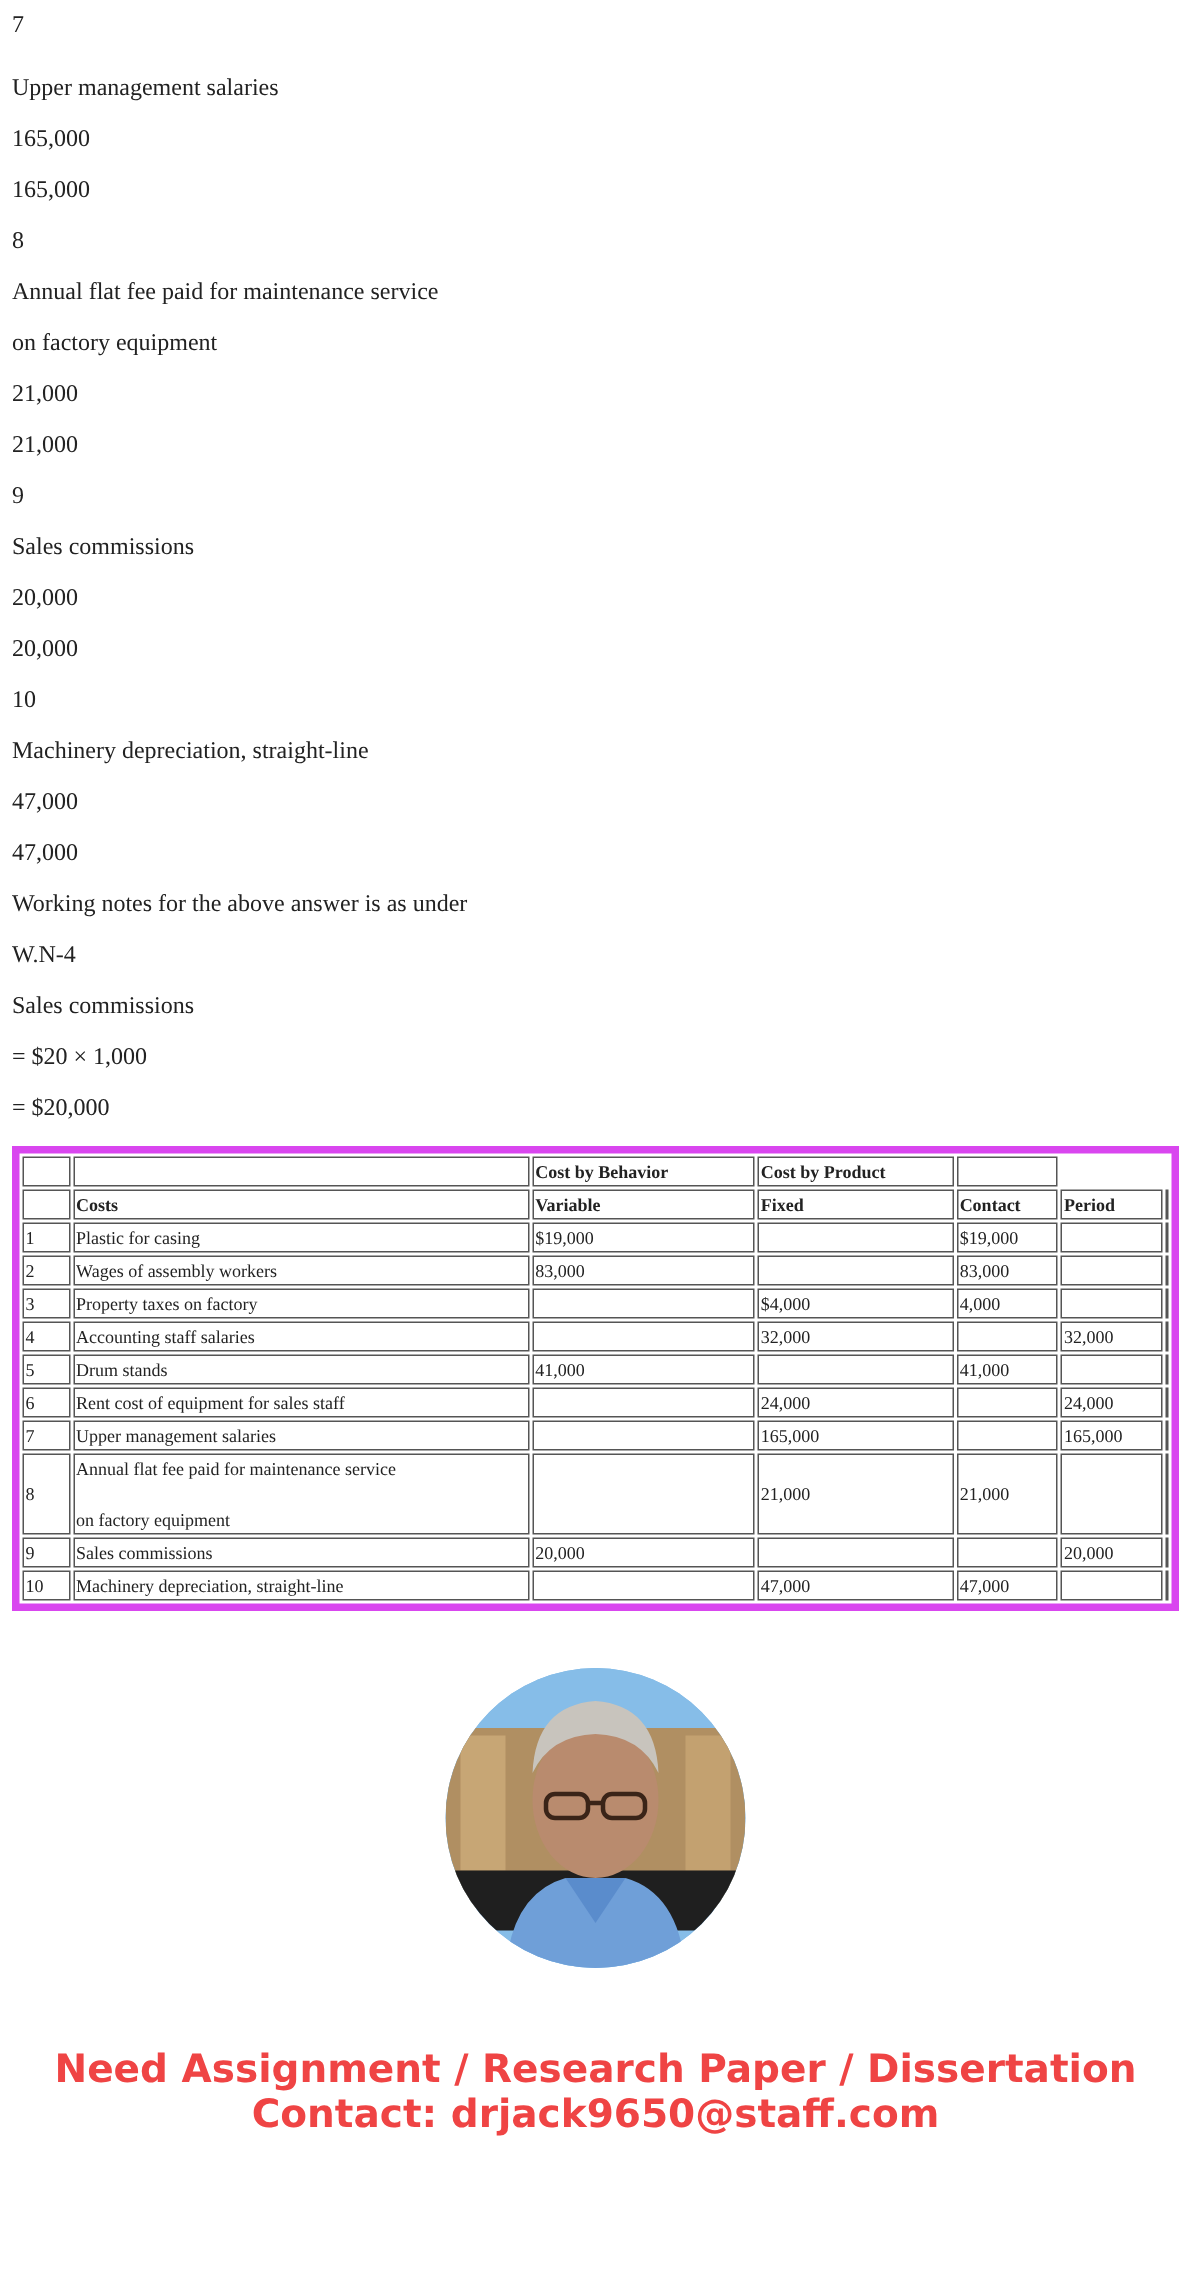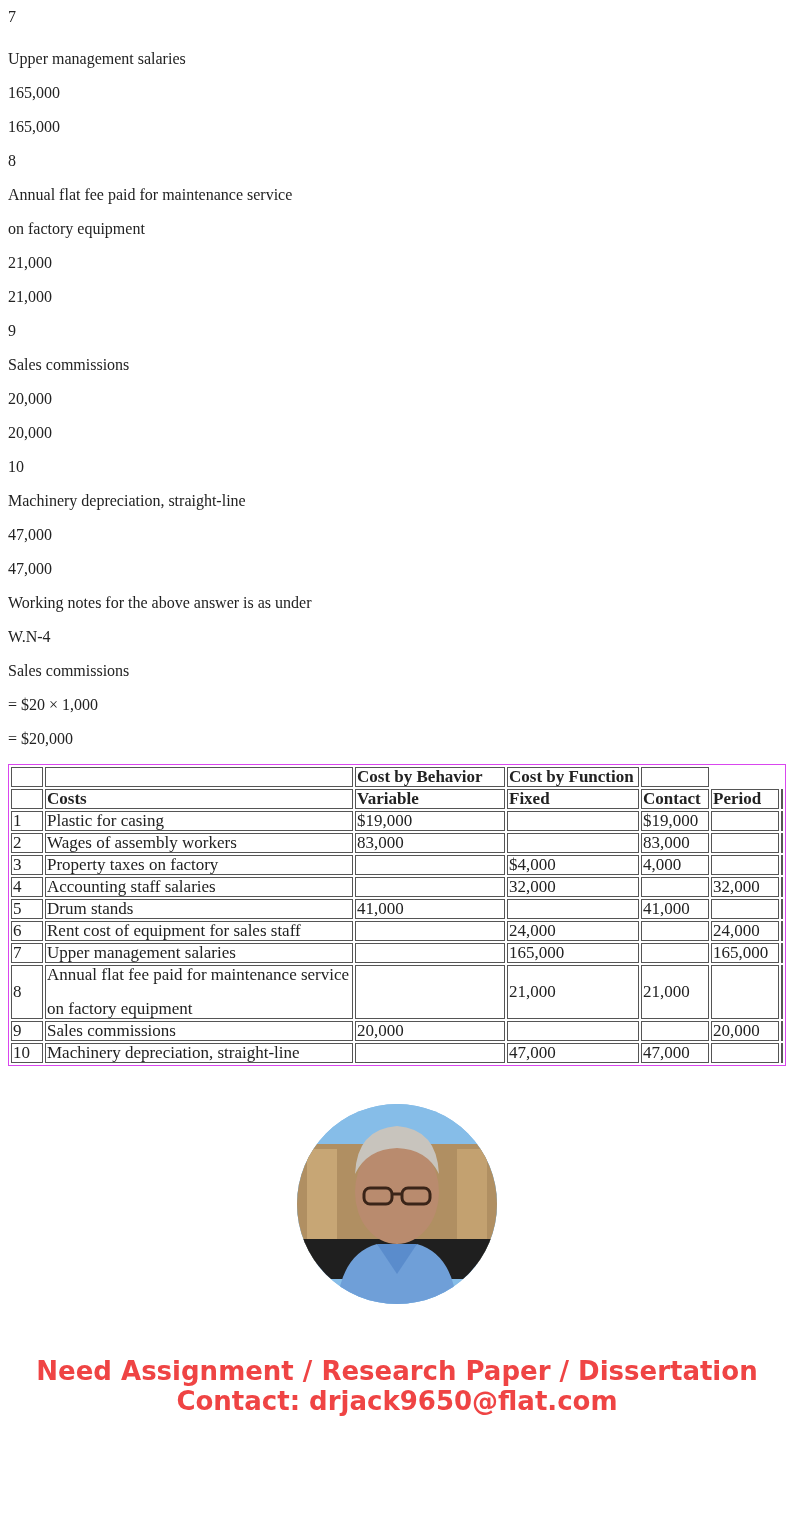--- a/index.html
+++ b/index.html
@@ -13,26 +13,26 @@
   .line {
     margin: 0;
     height: 34px;
     line-height: 18px;
     padding-top: 16px;
     box-sizing: border-box;
   }
 
   table.cost {
     margin-top: 16px;
-    border: 1px solid #d946ef;
+    border: 5px solid #d946ef;
     border-collapse: separate;
     border-spacing: 2px;
     width: 778px;
     font-family: "Liberation Serif", serif;
-    font-size: 17px;
+    font-size: 12px;
     color: #222;
   }
   table.cost td {
     border: 1px solid #555;
     padding: 0 1px;
     height: 18px;
     line-height: 18px;
     vertical-align: middle;
   }
   table.cost tr { border-top: 2px solid #555; }
@@ -99,21 +99,21 @@
     <p class="line">= $20 × 1,000</p>
     <p class="line">= $20,000</p>
   </div>
 
   <table class="cost">
     <tbody>
         <tr>
       <td class="c-num"></td>
       <td class="c-cost"></td>
       <td class="c-var bold">Cost by Behavior</td>
-      <td class="c-fix bold">Cost by Function</td>
+      <td class="c-fix bold">Cost by Product</td>
       <td class="c-prod"></td>
       <td class="c-per noborder"></td>
       <td class="noborder" style="width:0;padding:0;"></td>
     </tr>
     <tr>
       <td class="c-num"></td>
       <td class="c-cost bold">Costs</td>
       <td class="c-var bold">Variable</td>
       <td class="c-fix bold">Fixed</td>
       <td class="c-prod bold">Contact</td>
@@ -231,16 +231,16 @@
         <rect x="105" y="84" width="28" height="16" rx="6" fill="none" stroke="#3a2418" stroke-width="3"></rect>
         <line x1="95" y1="90" x2="105" y2="90" stroke="#3a2418" stroke-width="3"></line>
         <path d="M40 200 Q45 150 80 140 L100 155 L120 140 Q155 150 160 200Z" fill="#6f9fd8"></path>
         <path d="M80 140 L100 170 L120 140" fill="#5a8ccc"></path>
       </svg>
     </div>
   </div>
 
   <div class="footer">
     <div>Need Assignment / Research Paper / Dissertation</div>
-    <div>Contact: drjack9650@flat.com</div>
+    <div>Contact: drjack9650@staff.com</div>
   </div>
 
 </div>
 
 </body></html>

